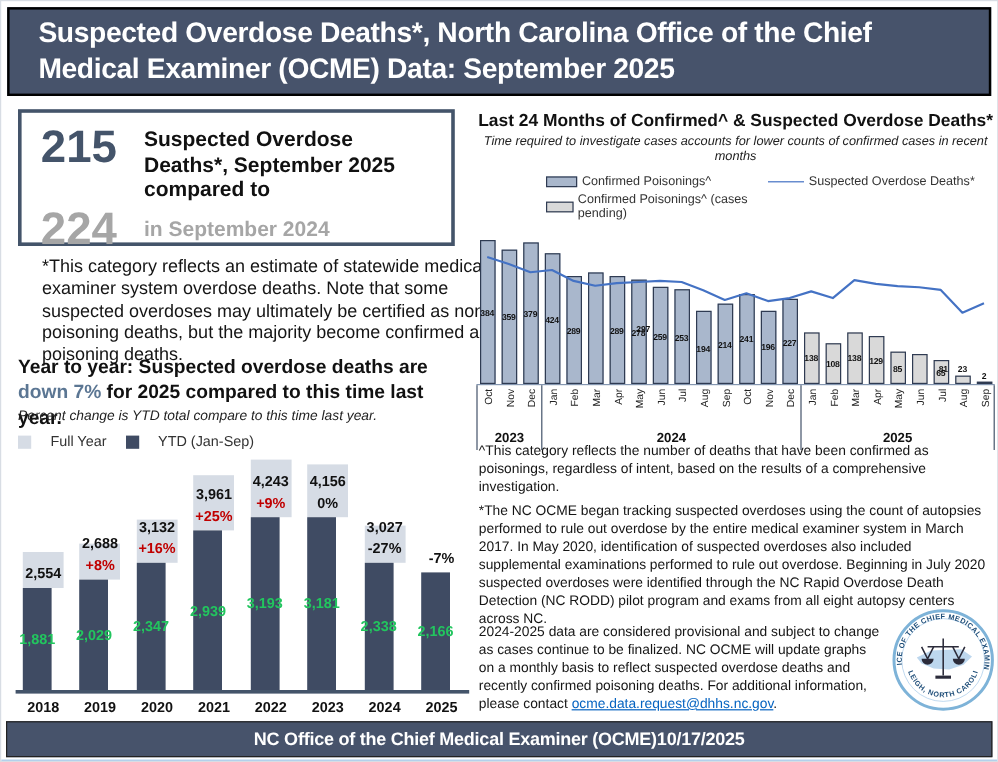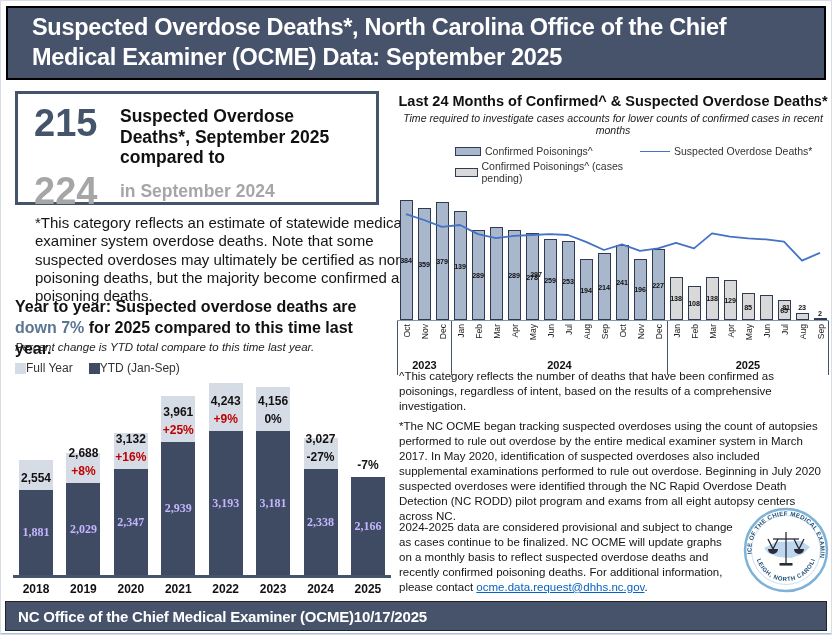--- a/index.html
+++ b/index.html
@@ -5,50 +5,50 @@
   html,body{margin:0;padding:0;background:#fff;}
   .page{position:relative;width:832px;height:635px;background:#fff;
         font-family:"Liberation Sans",sans-serif;overflow:hidden;
         border:1px solid #d8dde4;box-sizing:border-box;}
   
   .hdr{position:absolute;left:5px;top:5px;right:5px;height:74px;background:#47536B;
        border:2px solid #000;box-sizing:border-box;color:#fff;font-weight:bold;
        font-size:23.5px;line-height:1.27;padding:5px 24px;letter-spacing:-0.3px;}
   .ftr{position:absolute;left:4px;right:4px;top:600px;height:30px;background:#47536B;
        border:1px solid #222;box-sizing:border-box;color:#fff;font-weight:bold;
-       display:flex;align-items:center;justify-content:flex-start;
+       display:flex;align-items:center;justify-content:center;
        padding:0 12px;font-size:15px;letter-spacing:-0.2px;}
   .bstrip{position:absolute;left:0;right:0;top:632px;height:2px;background:#9DC3E6;}
   
   .statbox{position:absolute;left:14px;top:90px;width:364px;height:114px;border:3px solid #44546A;
            box-sizing:border-box;display:grid;grid-template-columns:86px 1fr;
            padding:10px 10px 4px 16px;row-gap:4px;}
   .bignum{font-size:38px;font-weight:bold;color:#44546A;line-height:1.05;}
   .bignum.gray{color:#A6A6A6;}
   .statlbl{font-size:17.5px;font-weight:bold;color:#111;line-height:1.18;padding-top:2px;}
   .statlbl.gray{color:#A6A6A6;padding-top:9px;}
   
   .note1{position:absolute;left:14px;top:213px;width:374px;font-size:15px;color:#151515;line-height:1.22;margin-left:20px;}
   .yoy{position:absolute;left:14px;top:296px;width:376px;font-size:16px;font-weight:bold;
        color:#111;line-height:1.3;}
   .yoy .hl{color:#5B7693;}
   .caption{position:absolute;left:14px;top:340px;width:370px;font-size:11.5px;font-style:italic;color:#222;}
   
   .ychart{position:absolute;left:12px;top:360px;width:378px;}
   .ylegend{display:flex;gap:16px;align-items:center;font-size:12px;color:#333;margin:0 0 4px 2px;}
-  .ylegend .it{display:flex;align-items:center;gap:0;}
+  .ylegend .it{display:flex;align-items:center;gap:16px;}
   .sw{display:inline-block;width:11px;height:11px;}
   .sw.light{background:#D6DCE5;}
   .sw.dark{background:#3F4B63;}
   .yplot{position:relative;height:196px;border-bottom:3px solid #44546A;
          display:flex;align-items:flex-end;justify-content:space-between;padding:0 6px;}
   .ybar{position:relative;width:34px;height:100%;}
-  .ybar .seg{position:absolute;bottom:0;left:0;width:34px;background:#3F4B63;
+  .ybar .seg{position:absolute;bottom:0;left:0;width:24px;background:#3F4B63;
              display:flex;align-items:center;justify-content:center;
-             color:#c4b5fd;font-size:12px;font-weight:bold;font-family:Liberation Serif, serif;}
+             color:#22c55e;font-size:12px;font-weight:bold;}
   .ybar .cap{position:absolute;left:0;width:34px;background:#D6DCE5;}
   .ybar .lbls{position:absolute;left:50%;transform:translateX(-50%);width:52px;
               text-align:center;font-size:12px;font-weight:bold;color:#111;line-height:1.5;}
   .yaxis{display:flex;justify-content:space-between;padding:4px 6px 0;}
   .ycat{width:34px;text-align:center;font-size:12px;font-weight:bold;color:#111;}
   
   .mchart{position:absolute;left:396px;top:92px;width:432px;}
   .mtitle{text-align:center;font-size:14.5px;font-weight:bold;color:#111;}
   .msub{text-align:center;font-size:10.6px;font-style:italic;color:#222;margin-top:3px;}
   .mlegend{display:grid;grid-template-columns:185px auto;row-gap:3px;
@@ -215,21 +215,21 @@
         <div class="mcell">
           <div class="mbar" style="height: 112.2px;"></div>
           <div class="mlbl" style="bottom: 51.1px;">359</div>
         </div>
         <div class="mcell">
           <div class="mbar" style="height: 118.4px;"></div>
           <div class="mlbl" style="bottom: 54.2px;">379</div>
         </div>
         <div class="mcell">
           <div class="mbar" style="height: 108.8px;"></div>
-          <div class="mlbl" style="bottom: 49.4px;">139</div>
+          <div class="mlbl" style="bottom: 49.4px;">424</div>
         </div>
         <div class="mcell">
           <div class="mbar" style="height: 90.3px;"></div>
           <div class="mlbl" style="bottom: 40.2px;">289</div>
         </div>
         <div class="mcell">
           <div class="mbar" style="height: 92.8px;"></div>
           <div class="mlbl" style="bottom: 41.4px; margin-left: 40px;">297</div>
         </div>
         <div class="mcell">

